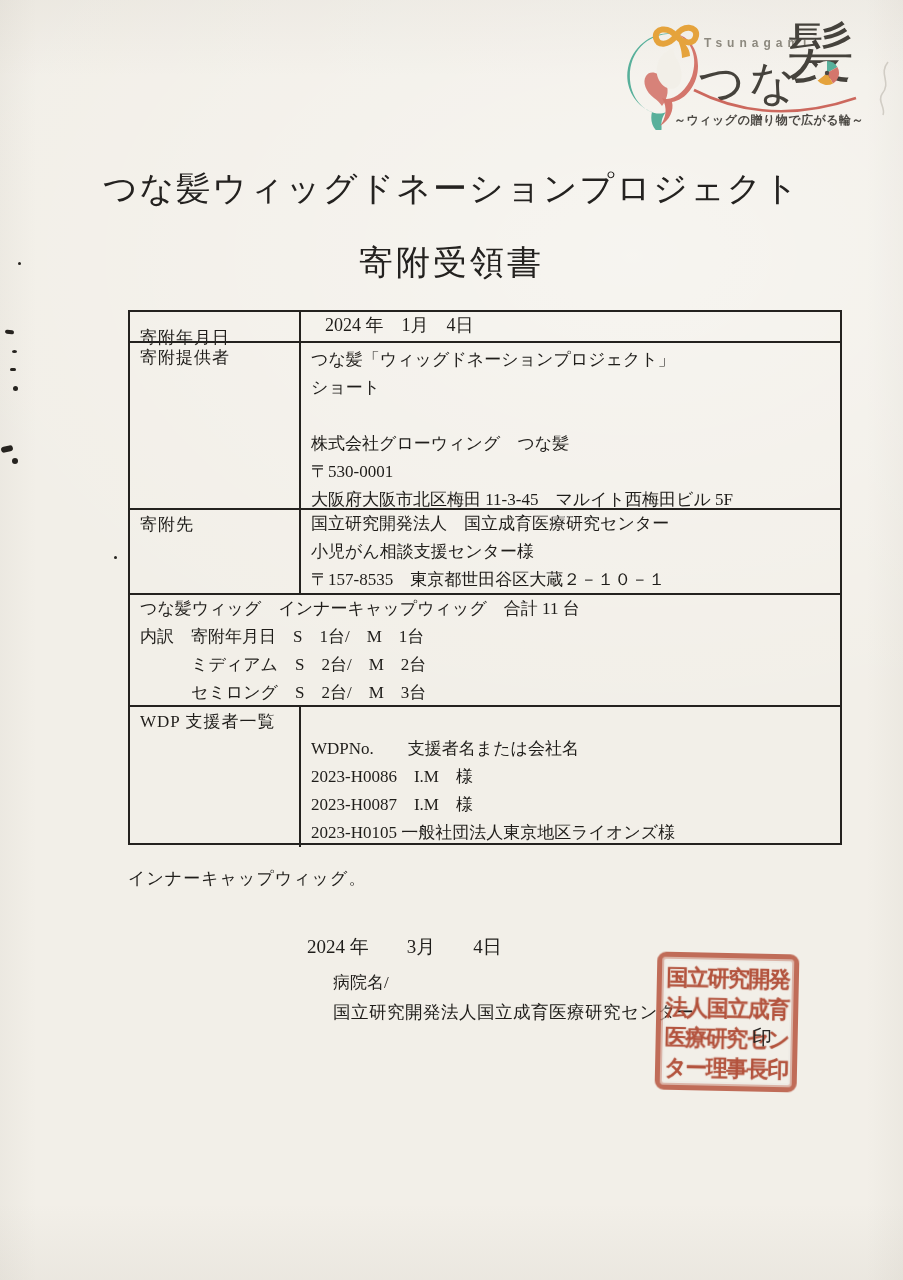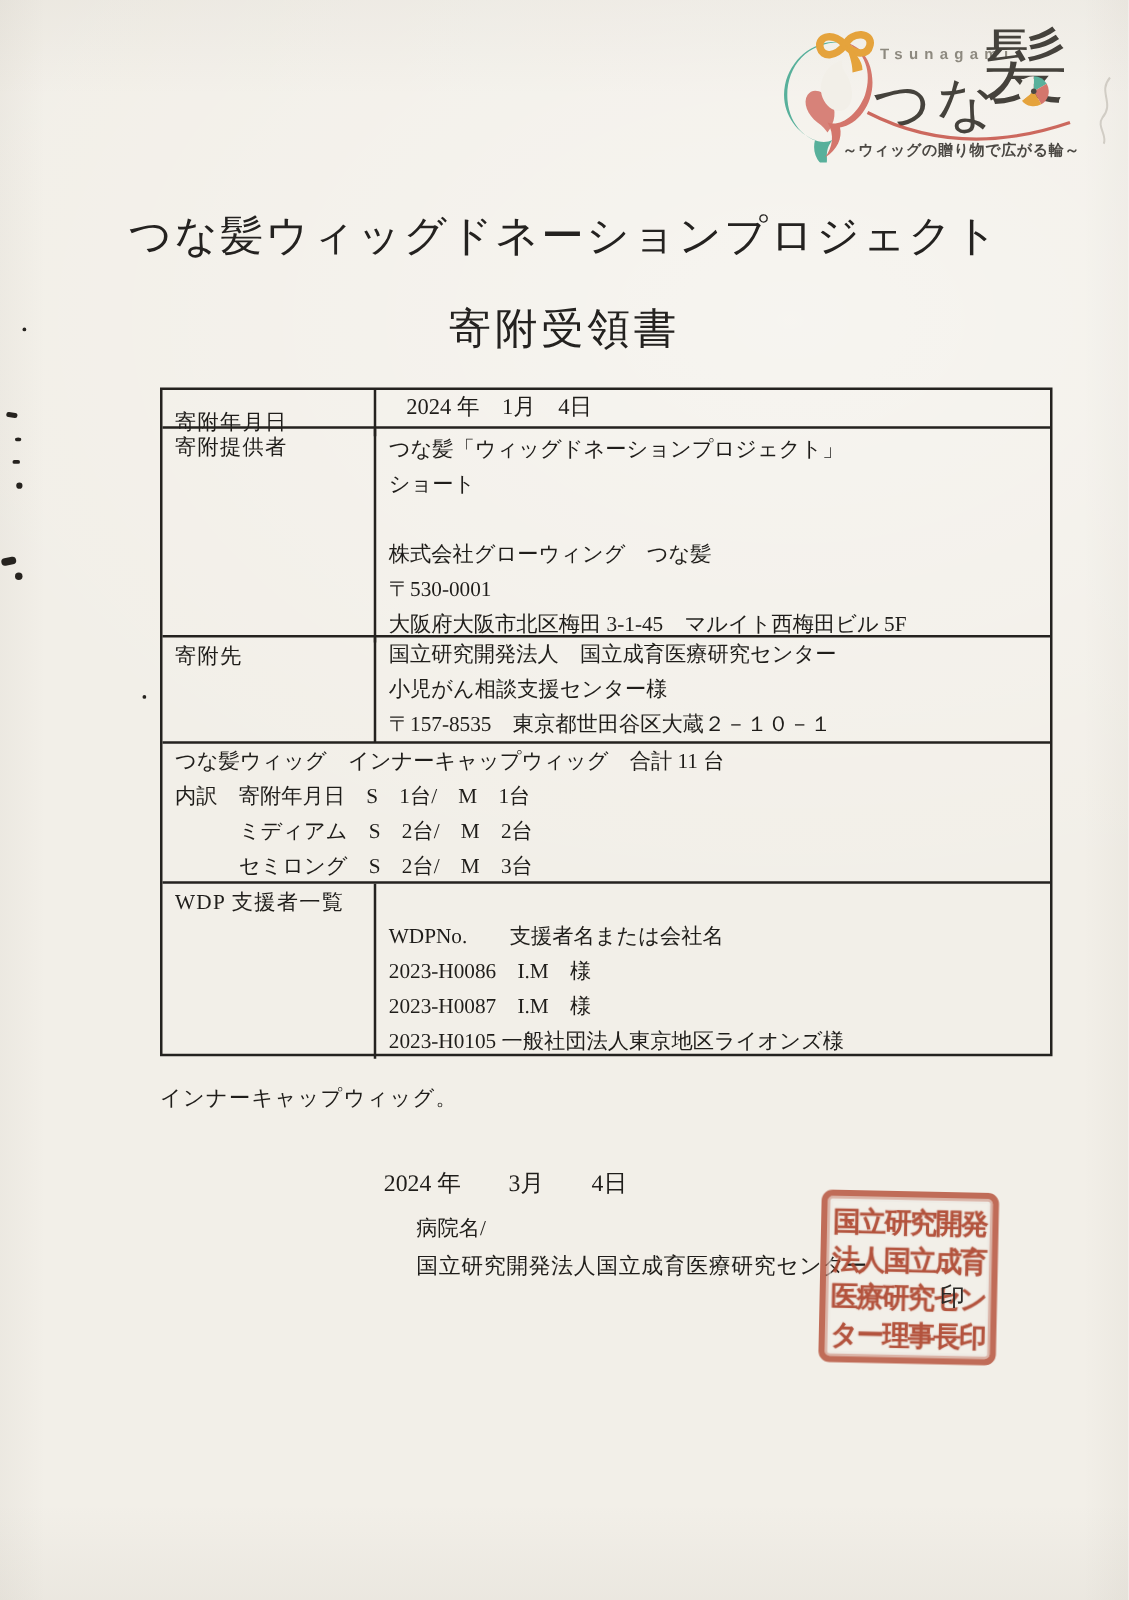--- a/index.html
+++ b/index.html
@@ -116,21 +116,21 @@
     </div>
 
     <div class="t-row pad-top">
       <div class="cell-label">寄附提供者</div>
       <div class="cell-value">
         <div class="line">つな髪「ウィッグドネーションプロジェクト」</div>
         <div class="line">ショート</div>
         <div class="line"></div>
         <div class="line">株式会社グローウィング　つな髪</div>
         <div class="line">〒530-0001</div>
-        <div class="line">大阪府大阪市北区梅田 3-1-45　マルイト西梅田ビル 5F</div>
+        <div class="line">大阪府大阪市北区梅田 11-3-45　マルイト西梅田ビル 5F</div>
       </div>
     </div>
 
     <div class="t-row">
       <div class="cell-label">寄附先</div>
       <div class="cell-value">
         <div class="line">国立研究開発法人　国立成育医療研究センター</div>
         <div class="line">小児がん相談支援センター様</div>
         <div class="line">〒157-8535　東京都世田谷区大蔵２－１０－１</div>
       </div>

